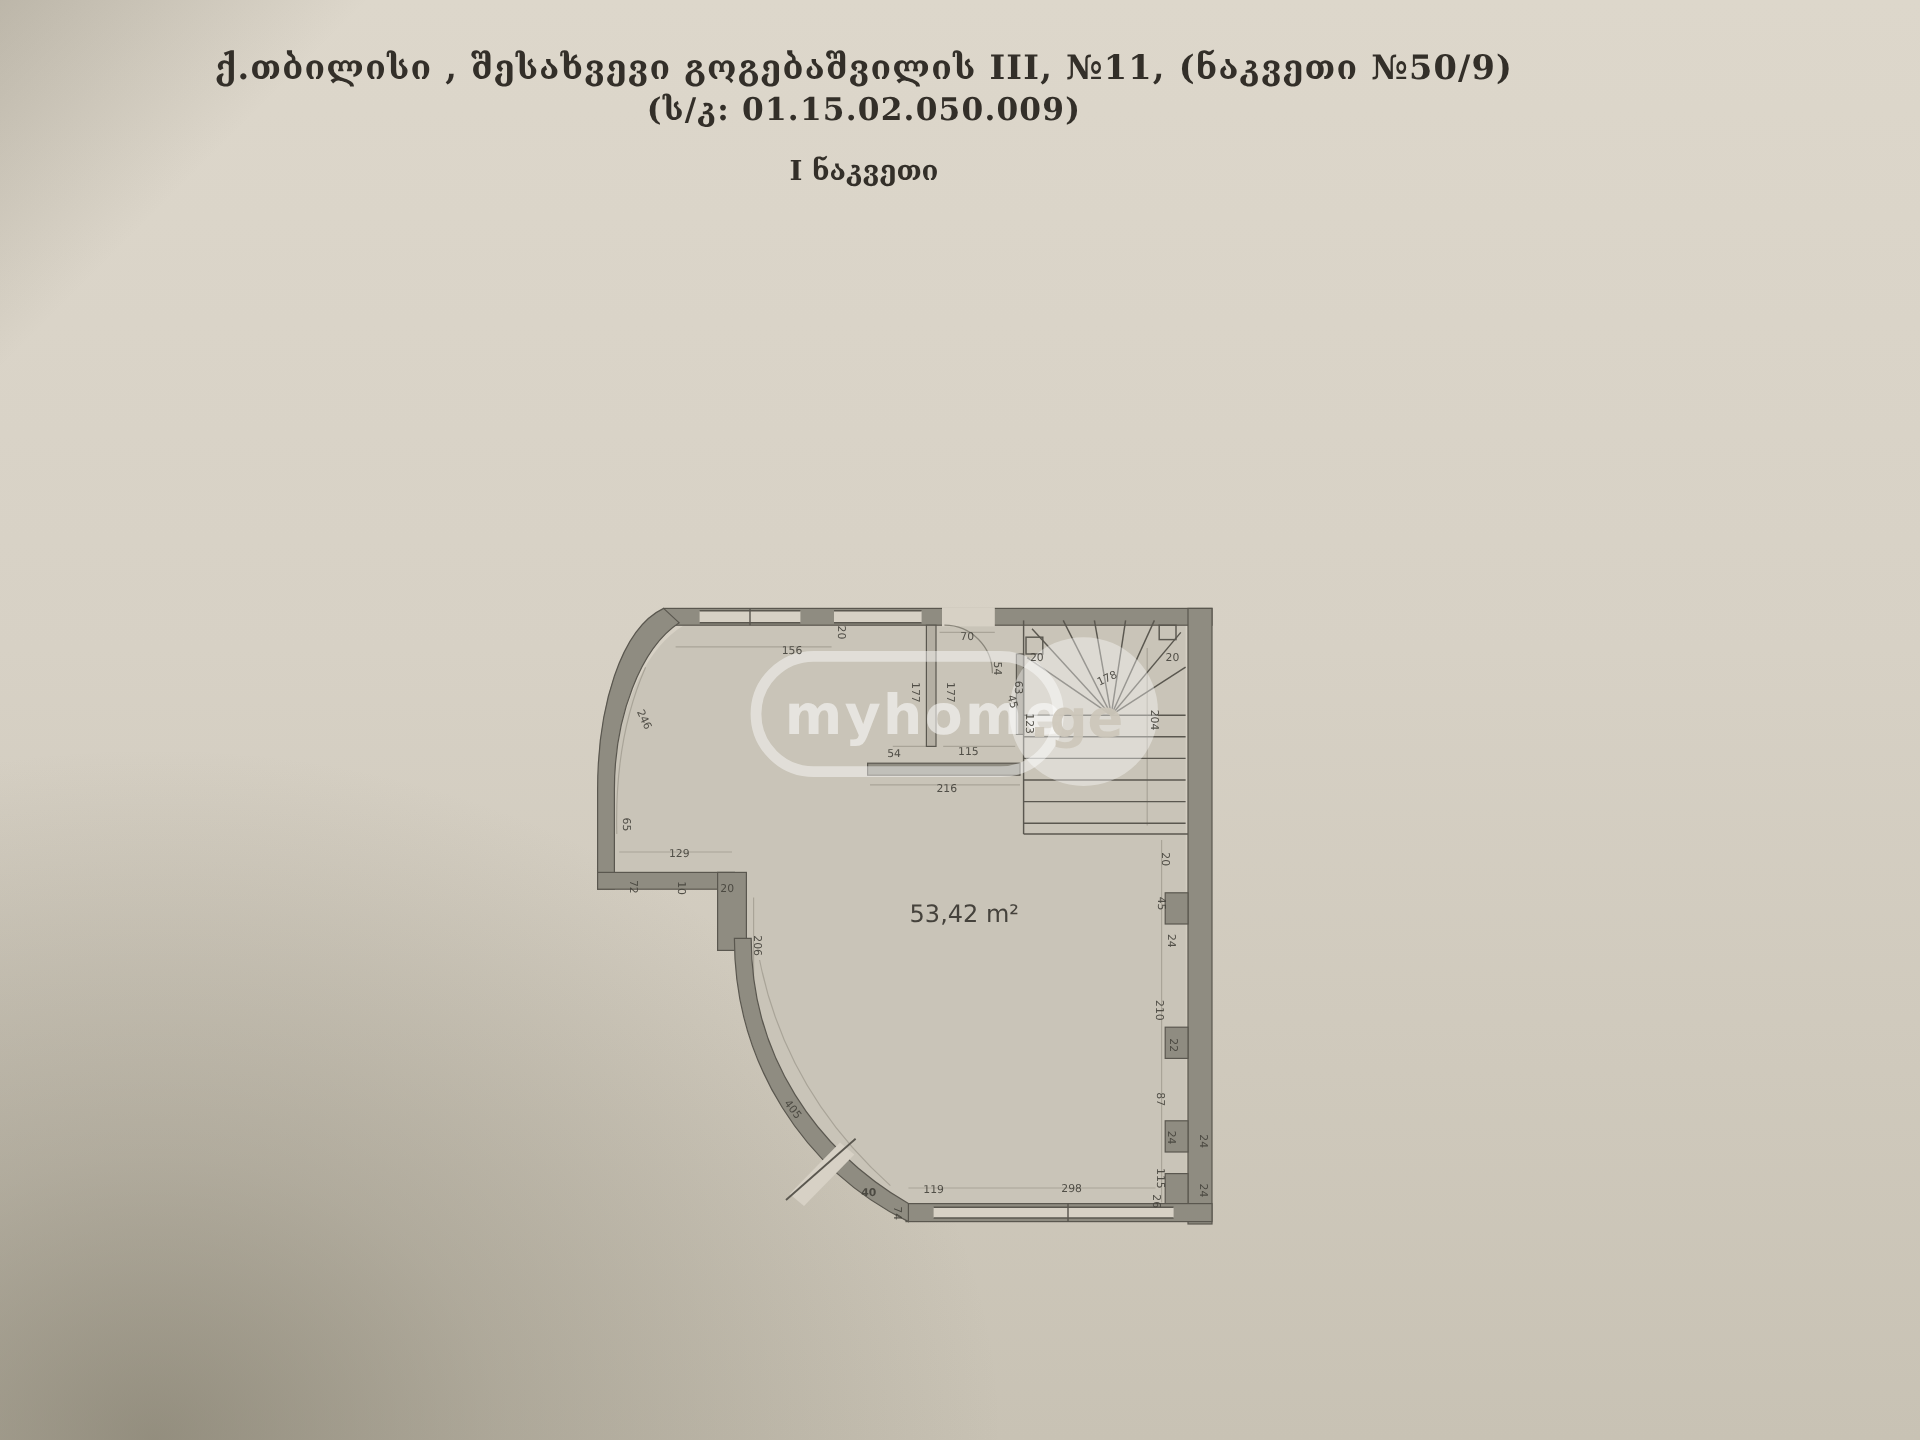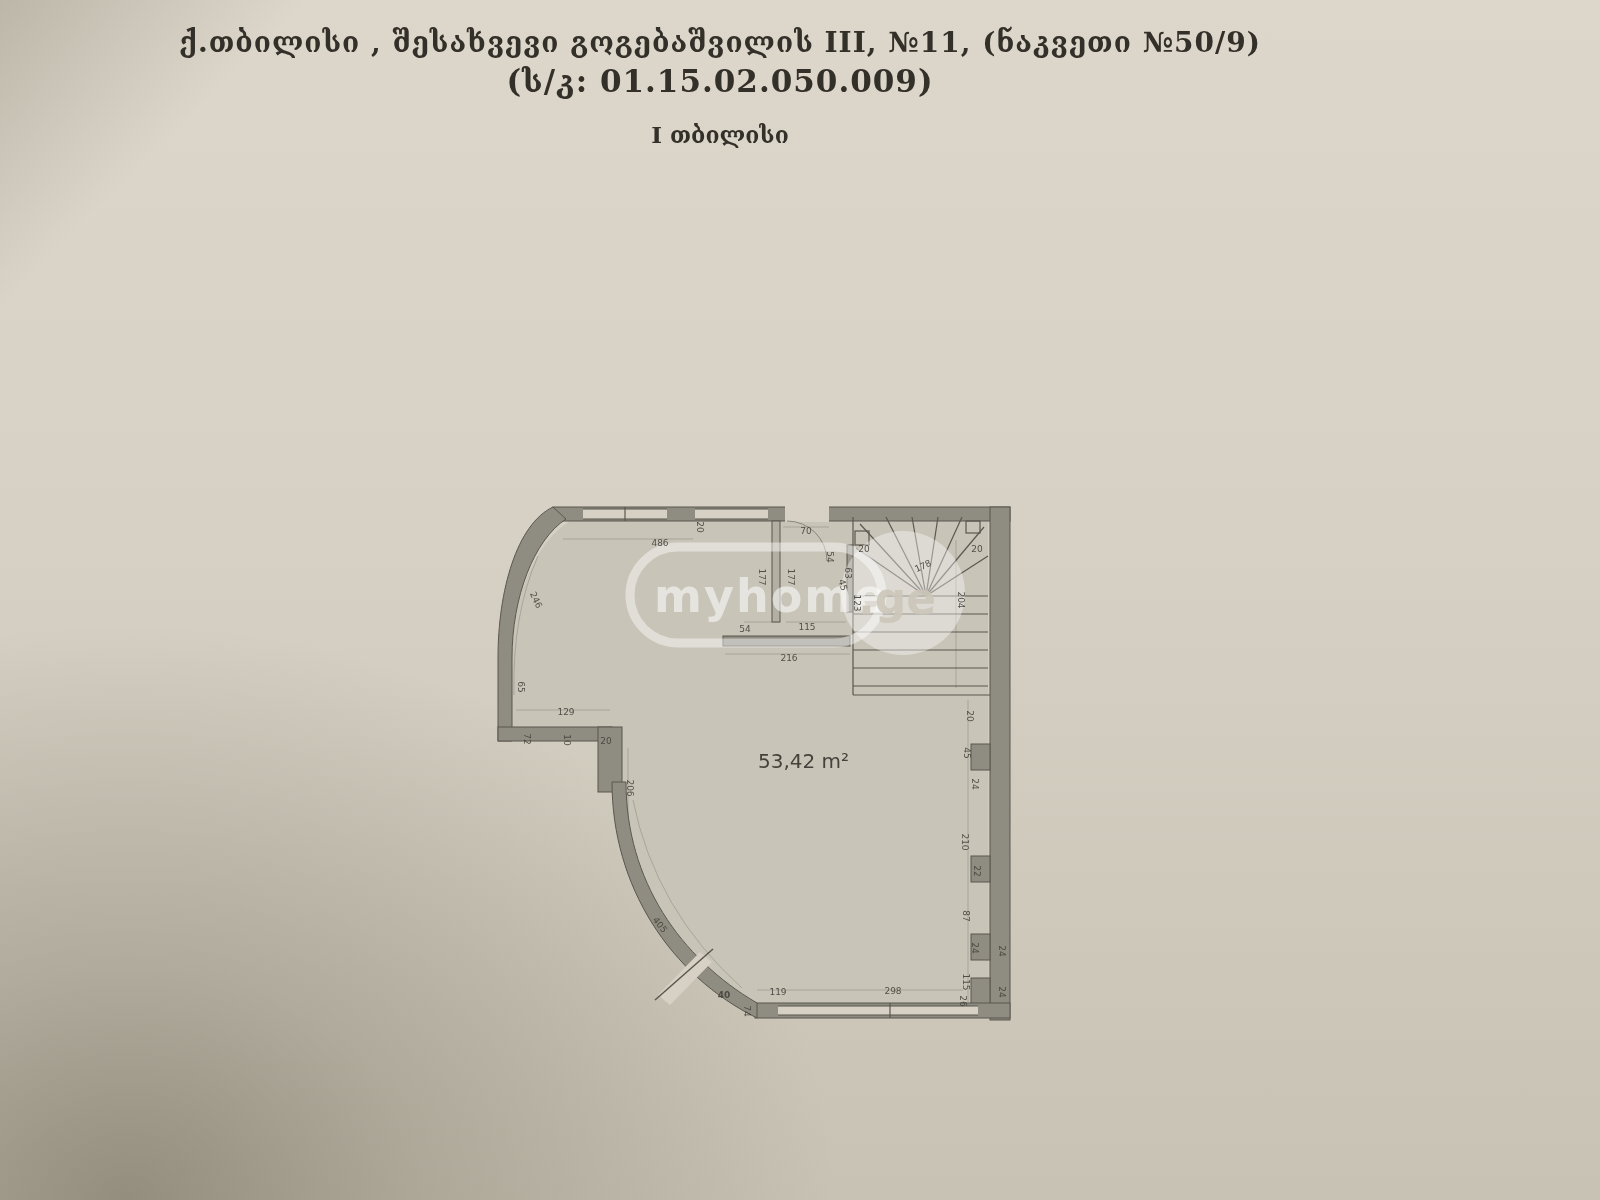--- a/index.html
+++ b/index.html
@@ -7,27 +7,27 @@
     position:relative;
     width:1600px;height:1200px;
     overflow:hidden;
     background:
       radial-gradient(ellipse at 8% 100%, rgba(104,99,82,0.55) 0%, rgba(104,99,82,0.28) 14%, rgba(104,99,82,0) 34%),
       linear-gradient(135deg, rgba(120,114,98,0.32) 0%, rgba(120,114,98,0) 11%),
       linear-gradient(180deg, var(--paperLight) 0%, var(--paper) 45%, var(--paperDark) 100%);
     font-family:"DejaVu Sans", sans-serif;
   }
   .title-block{
-    position:absolute; left:0; top:26px; width:1440px;
+    position:absolute; left:0; top:40px; width:1440px;
     text-align:center;
     color:var(--ink);
     font-family:"DejaVu Serif","DejaVu Sans",serif;
   }
   .title-line1{font-size:28px; font-weight:bold; letter-spacing:1px;}
-  .title-line2{font-size:31px; font-weight:bold; margin-top:4px; letter-spacing:1px;}
+  .title-line2{font-size:26px; font-weight:bold; margin-top:4px; letter-spacing:1px;}
   .title-line3{font-size:23px; font-weight:bold; margin-top:22px;}
   .plan-wrap{position:absolute; left:0; top:0; width:1600px; height:1200px;}
   .dim{
     position:absolute;
     font-size:9px;
     color:var(--dimInk);
     white-space:nowrap;
     opacity:0.9;
     font-family:"DejaVu Sans",sans-serif;
   }
@@ -48,21 +48,21 @@
   }
 </style>
 </head>
 <body>
 
 <div class="page">
 
   <div class="title-block">
     <div class="title-line1">ქ.თბილისი , შესახვევი გოგებაშვილის III, №11, (ნაკვეთი №50/9)</div>
     <div class="title-line2">(ს/კ: 01.15.02.050.009)</div>
-    <div class="title-line3">I თბილისი</div>
+    <div class="title-line3">I ნაკვეთი</div>
   </div>
 
   <div class="plan-wrap">
     <svg width="1600" height="1200" viewBox="0 0 1600 1200">
 
       <g>
         <path d="M570,521 H988 V1003 H757 C678,960 628,882 626,802 L626,792 L622,792 L622,727 L512,727 L512,658 C512,598 536,541 570,521 Z" style="fill:var(--floor)" stroke="none"></path>
       </g>
 
       <g stroke="#a49f93" stroke-width="1" fill="none" opacity="0.85">
@@ -159,21 +159,21 @@
         <rect x="630" y="547" width="252" height="96" rx="48" fill="none" stroke="#ffffff" stroke-width="9" opacity="0.45"></rect>
         <text x="654" y="612" font-size="46" font-weight="bold" fill="#ffffff" opacity="0.55" letter-spacing="2">myhome</text>
         <text x="858" y="614" font-size="44" font-weight="bold" fill="#cdc7ba" opacity="0.9">.ge</text>
       </g>
 
       <text x="758" y="768" font-size="20" fill="#45423c" font-family="DejaVu Sans, sans-serif">53,42 m²</text>
     </svg>
 
     
     <div style="position:absolute;left:0;top:0;width:100%;height:100%;">
-        <span class="dim" style="left: 660px; top: 543px; transform: translate(-50%, -50%) rotate(0deg);">486</span>
+        <span class="dim" style="left: 660px; top: 543px; transform: translate(-50%, -50%) rotate(0deg);">156</span>
         <span class="dim" style="left: 700px; top: 527px; transform: translate(-50%, -50%) rotate(90deg);">20</span>
         <span class="dim" style="left: 806px; top: 531px; transform: translate(-50%, -50%) rotate(0deg);">70</span>
         <span class="dim" style="left: 830px; top: 557px; transform: translate(-50%, -50%) rotate(90deg);">54</span>
         <span class="dim" style="left: 762px; top: 577px; transform: translate(-50%, -50%) rotate(90deg);">177</span>
         <span class="dim" style="left: 791px; top: 577px; transform: translate(-50%, -50%) rotate(90deg);">177</span>
         <span class="dim" style="left: 843px; top: 585px; transform: translate(-50%, -50%) rotate(75deg);">45</span>
         <span class="dim" style="left: 864px; top: 549px; transform: translate(-50%, -50%) rotate(0deg);">20</span>
         <span class="dim" style="left: 923px; top: 566px; transform: translate(-50%, -50%) rotate(-25deg);">178</span>
         <span class="dim" style="left: 977px; top: 549px; transform: translate(-50%, -50%) rotate(0deg);">20</span>
         <span class="dim" style="left: 848px; top: 573px; transform: translate(-50%, -50%) rotate(90deg);">63</span>

